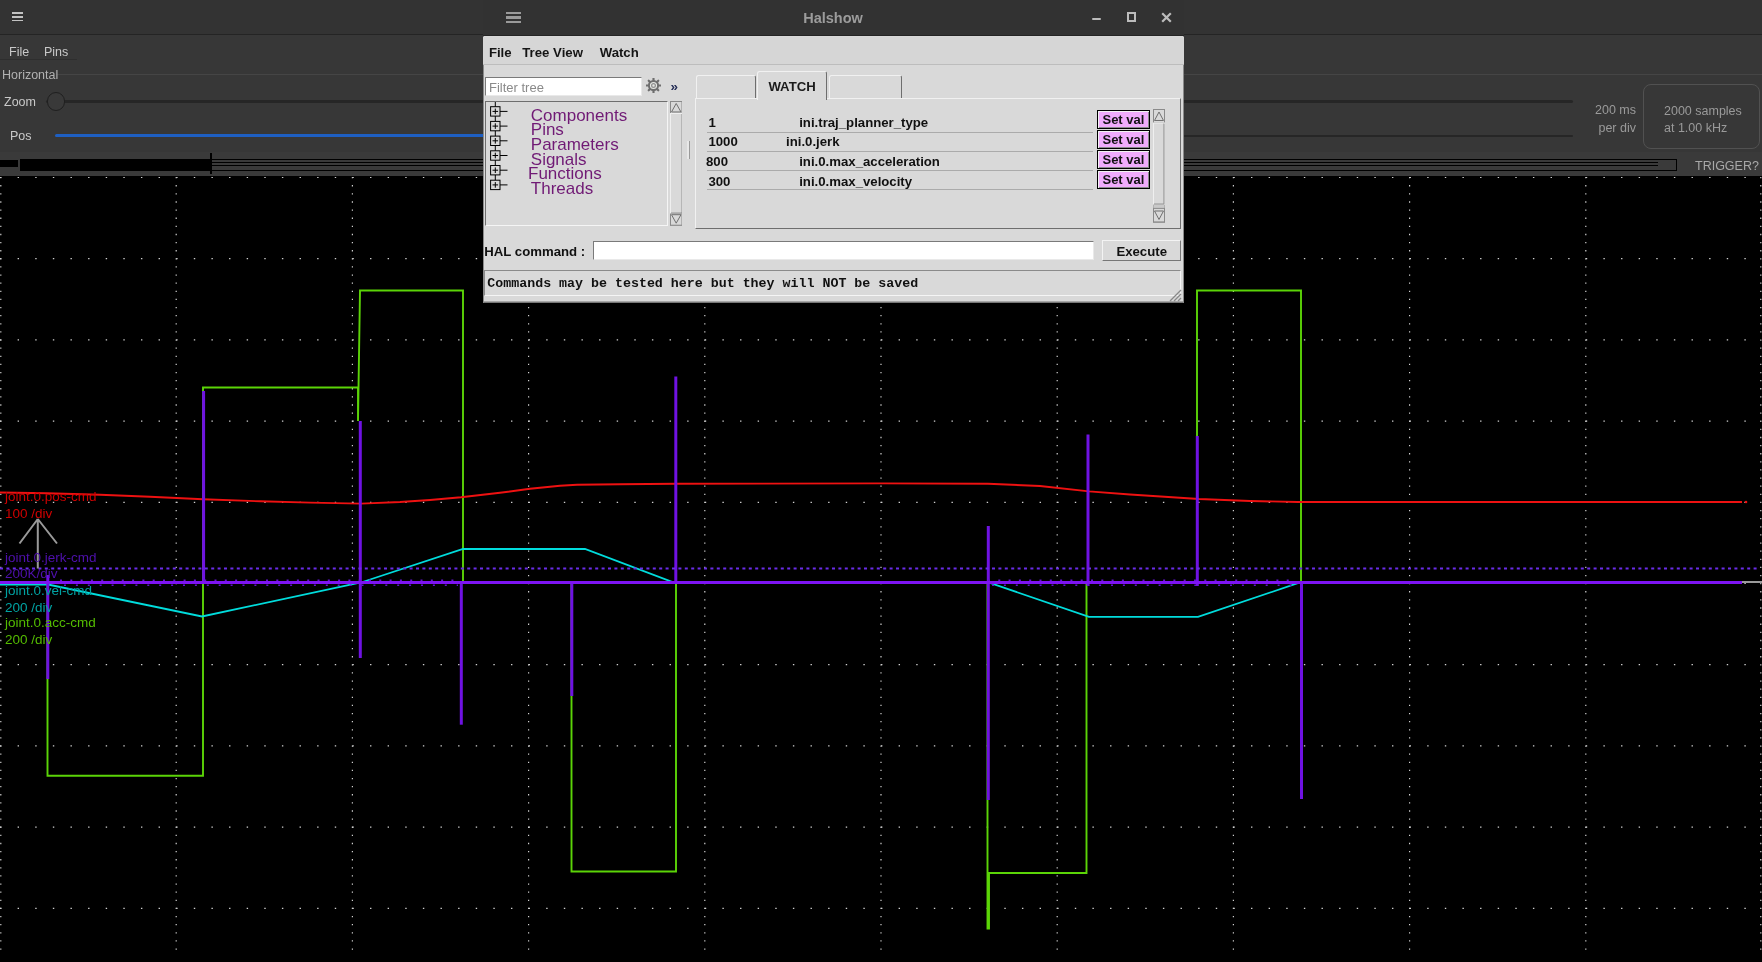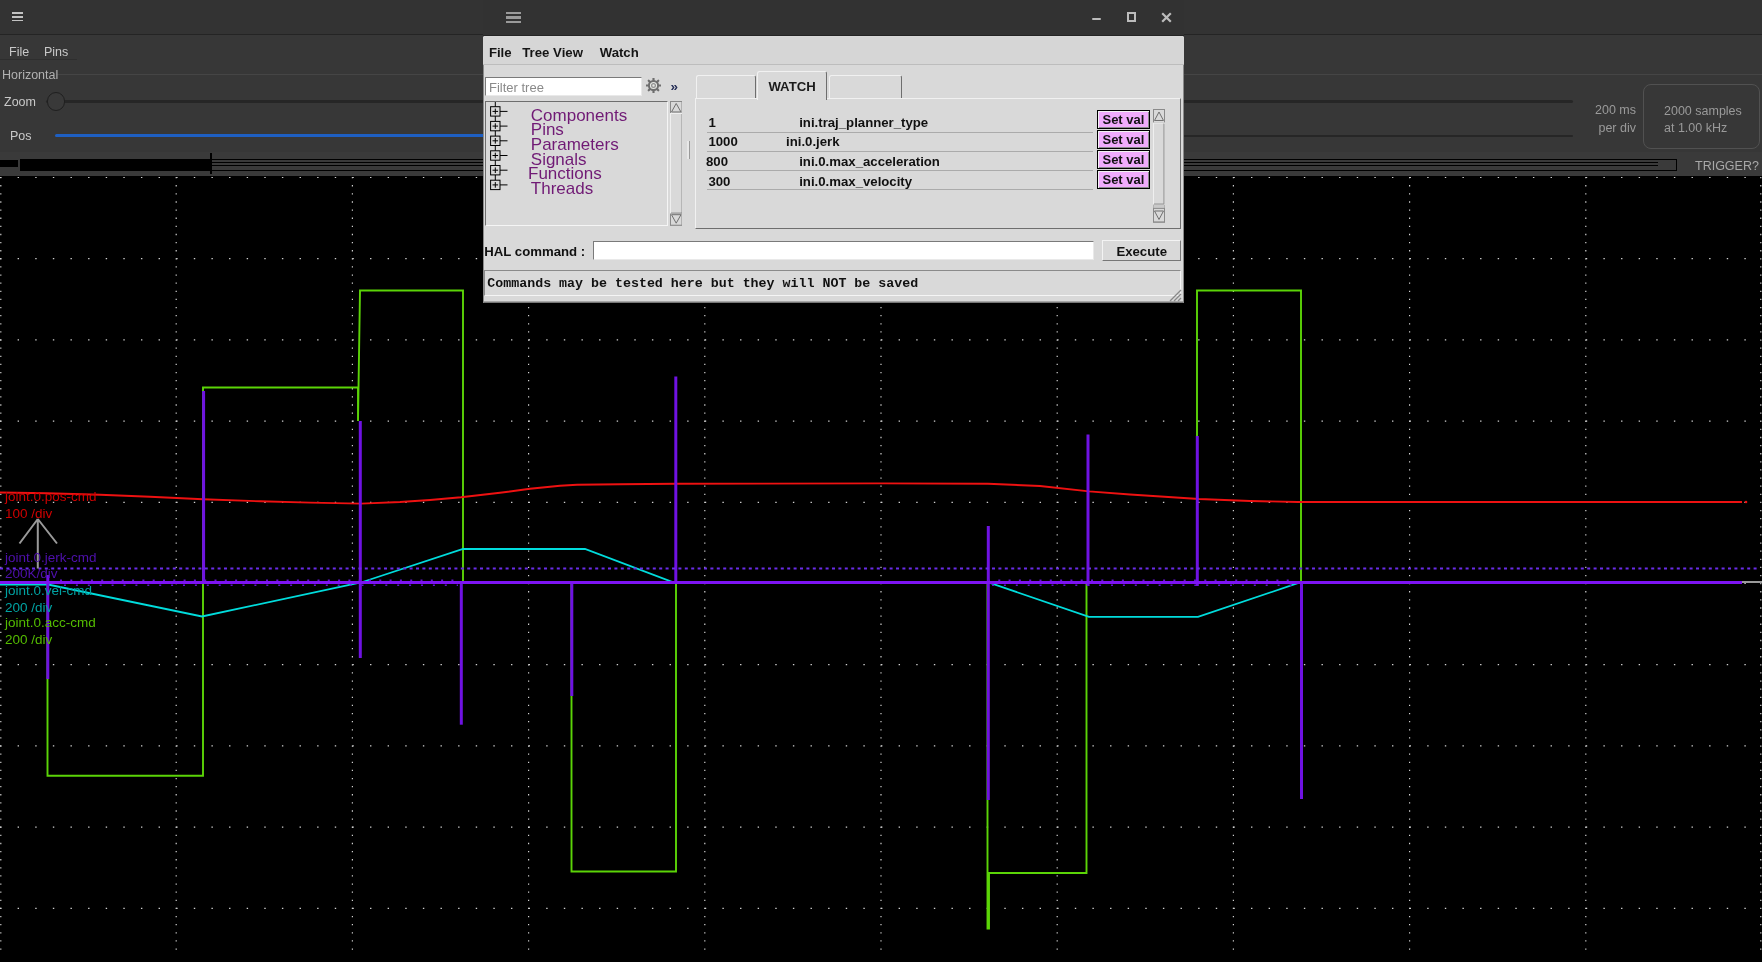--- a/index.html
+++ b/index.html
@@ -108,20 +108,21 @@
 <text x="5" y="627" fill="#54bc00" font-size="13.5" font-family="Liberation Sans">joint.0.acc-cmd</text>
 <text x="5" y="643.5" fill="#54bc00" font-size="13.5" font-family="Liberation Sans">200 /div</text>
 </g>
 </svg>
 
 <div id="hal" class="abs" style="left:483px;top:0;width:700.5px;height:303px;background:#d9d9d9;box-shadow:inset 1px 0 0 #8a8a8a,inset -1px 0 0 #8a8a8a,inset 0 -1.5px 0 #777;">
   <div class="abs" style="left:0;top:0;width:700.5px;height:35.5px;background:#323232;border-bottom:1px solid #242424;"></div>
   <div class="abs" style="left:23px;top:12px;width:15px;height:2.3px;background:#9a9a9a"></div>
   <div class="abs" style="left:23px;top:16.3px;width:15px;height:2.3px;background:#9a9a9a"></div>
   <div class="abs" style="left:23px;top:20.6px;width:15px;height:2.3px;background:#9a9a9a"></div>
+  <div class="abs" style="left:0;top:9.5px;width:700px;text-align:center;font-weight:bold;font-size:14.5px;color:#9c9c9c;">Halshow</div>
   <div class="abs" style="left:608.7px;top:17.9px;width:9px;height:2.6px;background:#bcbcbc;border-radius:1px"></div>
   <div class="abs" style="left:643.6px;top:12.4px;width:9.4px;height:9.6px;border:2.1px solid #bcbcbc"></div>
   <svg class="abs" style="left:677.5px;top:11.5px" width="11" height="11">
       <path d="M1.2,1.2 L9.8,9.8 M9.8,1.2 L1.2,9.8" stroke="#bcbcbc" stroke-width="2.2"></path>
     </svg>
   <div class="abs" style="left:0;top:36.5px;width:700.5px;height:28px;background:#d6d6d6;border-bottom:1px solid #bdbdbd;"></div>
   <div class="abs hmenu" style="left:5.9px;top:45.2px;">File</div>
   <div class="abs hmenu" style="left:39.3px;top:45.2px;">Tree View</div>
   <div class="abs hmenu" style="left:116.7px;top:45.2px;">Watch</div>
 

